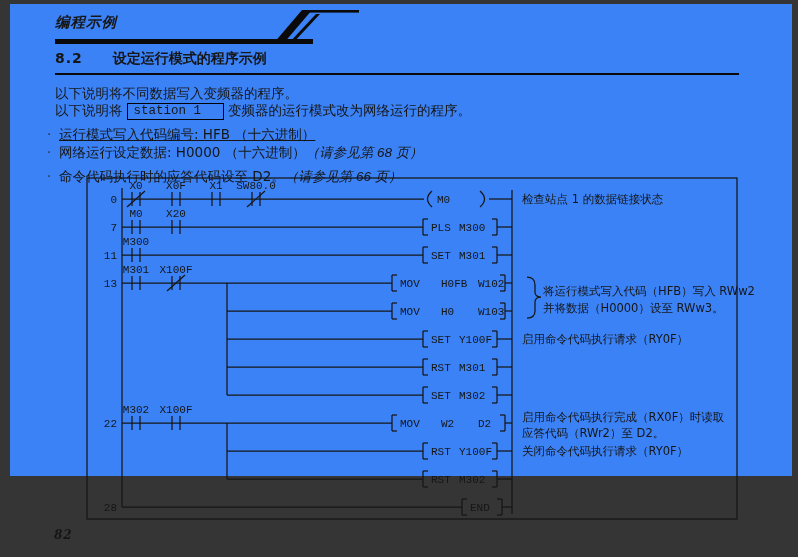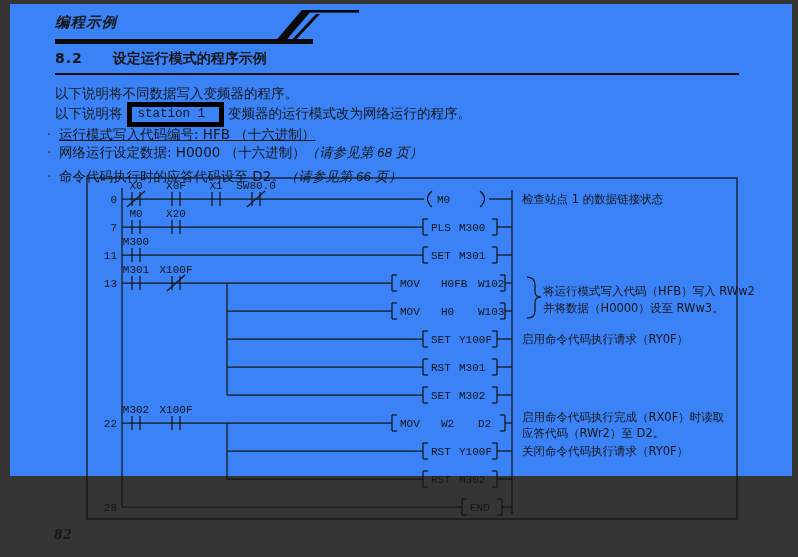--- a/index.html
+++ b/index.html
@@ -33,23 +33,23 @@
   
   .intro{position:absolute;left:0;top:0;font-size:13.5px;}
   .intro .line{position:absolute;left:45px;white-space:nowrap;}
   .l1{top:81px;}
   .l2{top:98px;}
   .l3{top:122px;text-decoration:underline;}
   .l4{top:140px;}
   .l5{top:164px;}
   .bullet-marker{display:inline-block;width:12px;margin-left:-8px;color:#333;}
   .station-box{
-    display:inline-block;border:5px solid #000000;
+    display:inline-block;border:1px solid #000000;
     font-family:"Liberation Mono",monospace;font-size:12.5px;
-    padding:0px 14px 1px 6px;margin:0 4px;vertical-align:1px;
+    padding:0px 22px 1px 6px;margin:0 4px;vertical-align:1px;
   }
   .ref{font-style:italic;font-family:Liberation Sans, sans-serif;}
   
   #ladder-svg{position:absolute;left:0;top:0;}
   
   .page-number{
     position:absolute;left:44px;top:524px;
     font-size:12px;font-style:italic;font-weight:bold;
     font-family:"DejaVu Serif",serif;letter-spacing:1px;
   }

